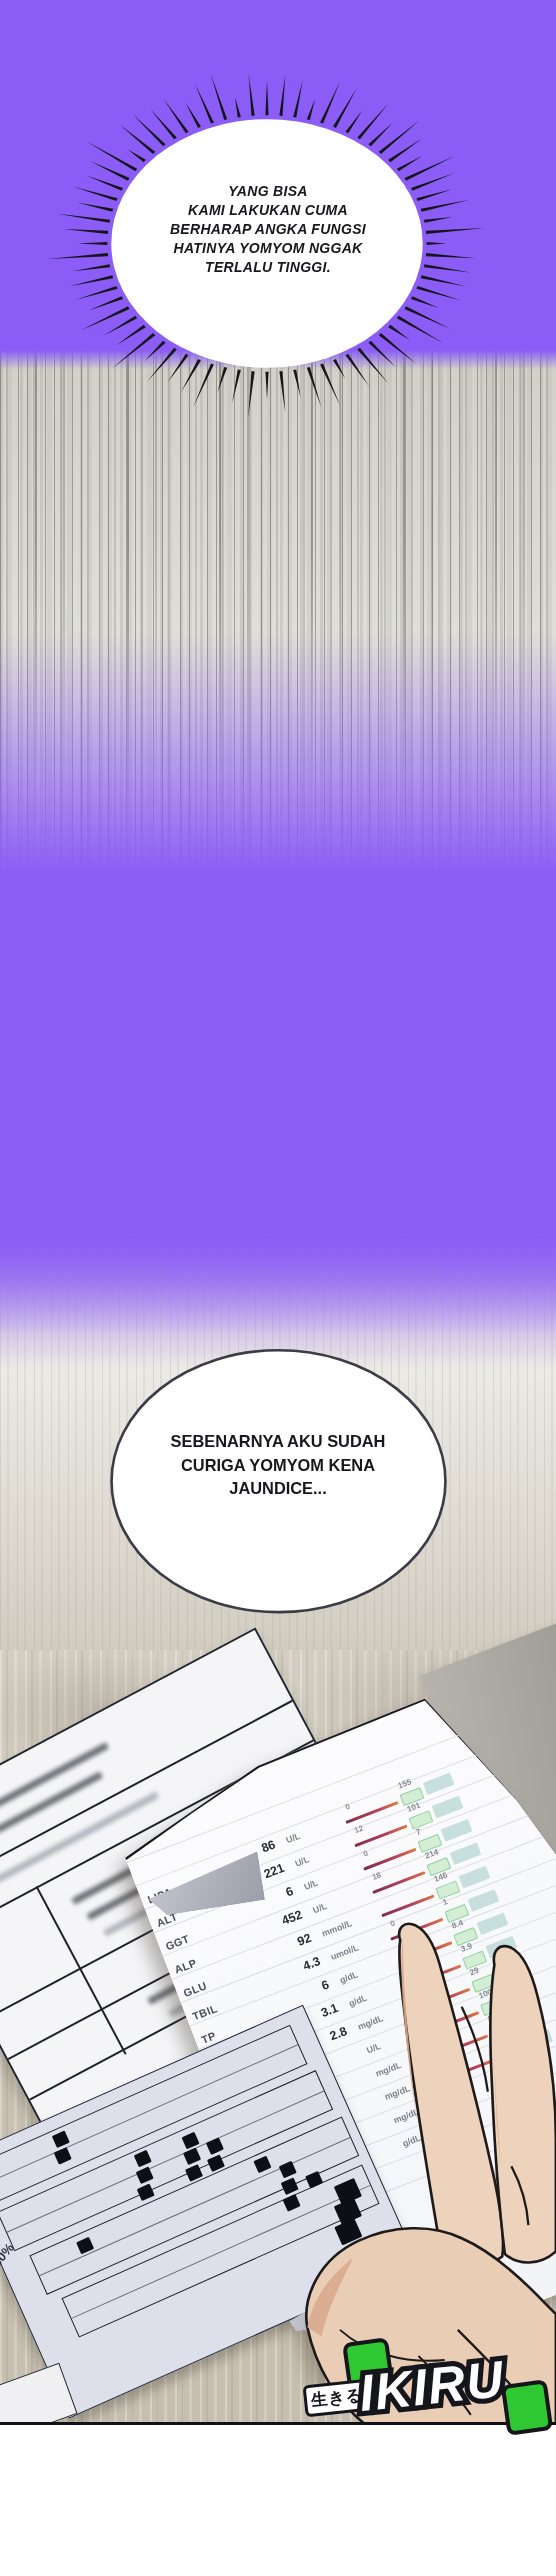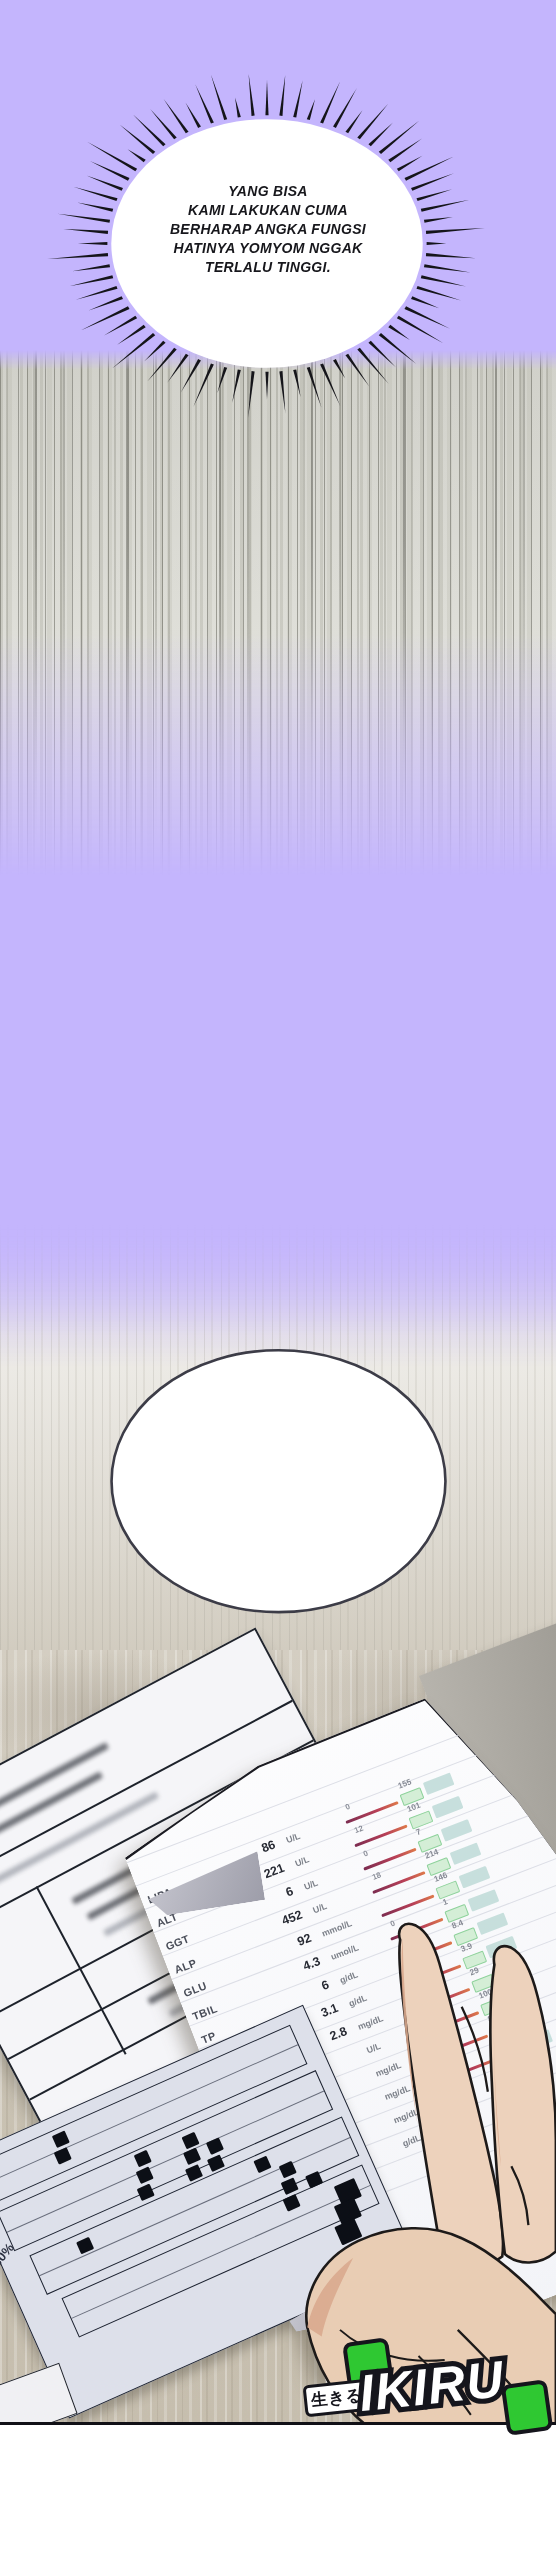--- a/index.html
+++ b/index.html
@@ -1,16 +1,16 @@
 <!DOCTYPE html>
 <html style="font-size:10.5px"><head>
 <meta charset="utf-8">
 <style>
   html,body{margin:0;padding:0;background:#ffffff;}
-  .page{position:relative;width:556px;height:2576px;overflow:hidden;background:#c4b5fd;
+  .page{position:relative;width:556px;height:2576px;overflow:hidden;background:#8b5cf6;
         font-family:"Liberation Sans", sans-serif;}
 
   
   .band1{position:absolute;left:0;top:350px;width:100%;height:543px;
     background-image:
       repeating-linear-gradient(90deg, rgba(90,90,80,.50) 0 1.3px, rgba(0,0,0,0) 1.3px 5.9px,
         rgba(120,120,108,.28) 5.9px 7.9px, rgba(0,0,0,0) 7.9px 17.7px,
         rgba(60,60,52,.38) 17.7px 19px, rgba(0,0,0,0) 19px 27px),
       repeating-linear-gradient(90deg, rgba(190,190,180,.50) 0 3.3px, rgba(240,240,236,.25) 3.3px 7.2px,
         rgba(205,205,196,.45) 7.2px 11.8px, rgba(250,250,247,.20) 11.8px 20px),
@@ -207,20 +207,23 @@
 KAMI LAKUKAN CUMA
 BERHARAP ANGKA FUNGSI
 HATINYA YOMYOM NGGAK
 TERLALU TINGGI.</div>
 
   <div class="band2"></div>
 
   <svg class="oval-svg" viewBox="0 0 530 420">
     <ellipse cx="265" cy="208" rx="255" ry="200" fill="#ffffff" stroke="#3c3c47" stroke-width="4"></ellipse>
   </svg>
+  <div class="oval-text">SEBENARNYA AKU SUDAH
+CURIGA YOMYOM KENA
+JAUNDICE...</div>
 
   <div class="scene"></div>
   <div class="backing"></div>
 
   <div class="left-paper">
     <div class="lp-h" style="top:79px"></div>
     <div class="lp-h" style="top:124px"></div>
     <div class="lp-h" style="top:216px"></div>
     <div class="lp-h" style="top:262px"></div>
     <div class="lp-h" style="top:308px"></div>

